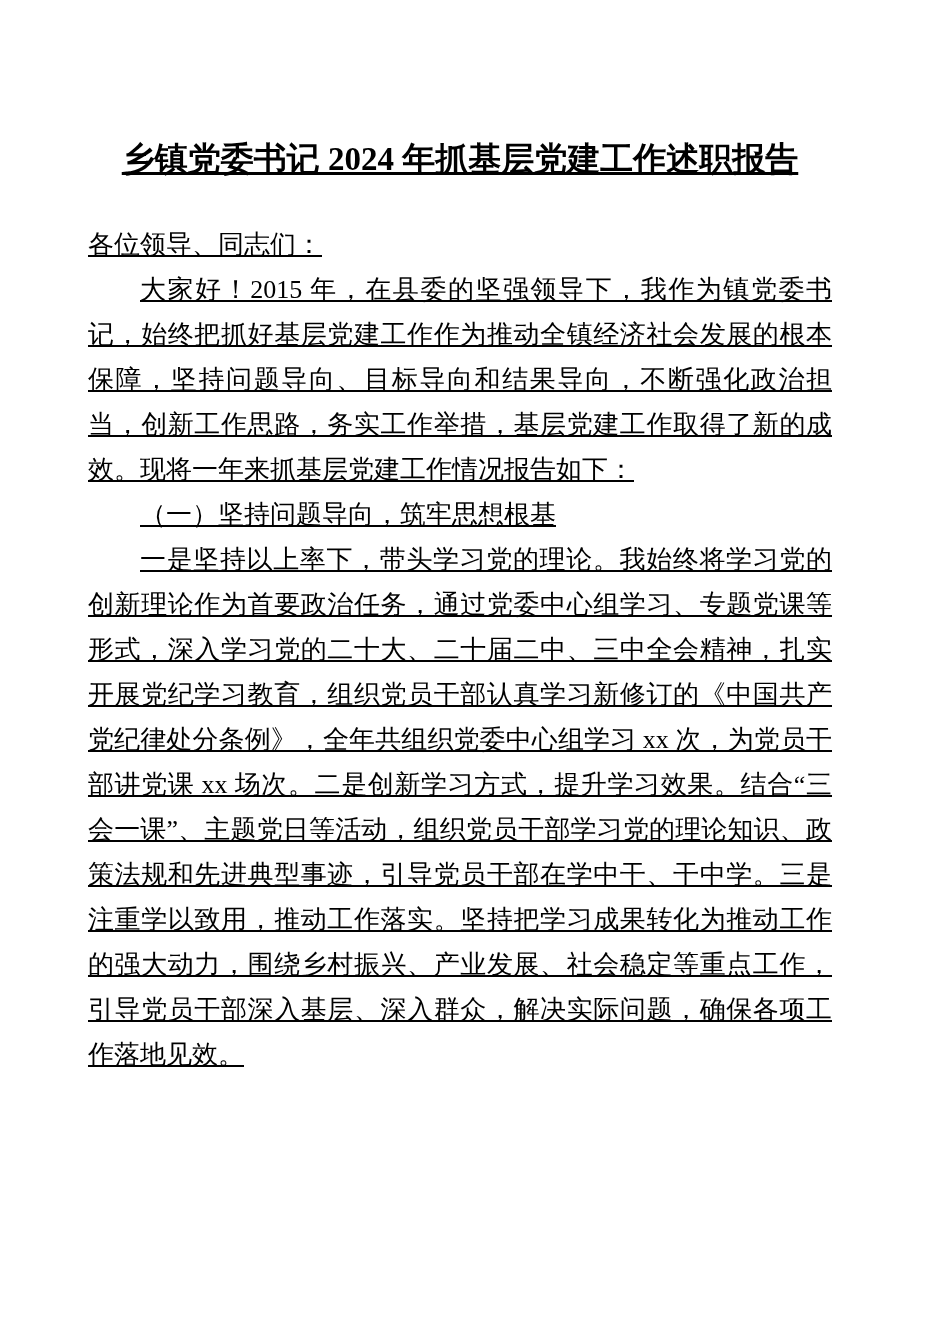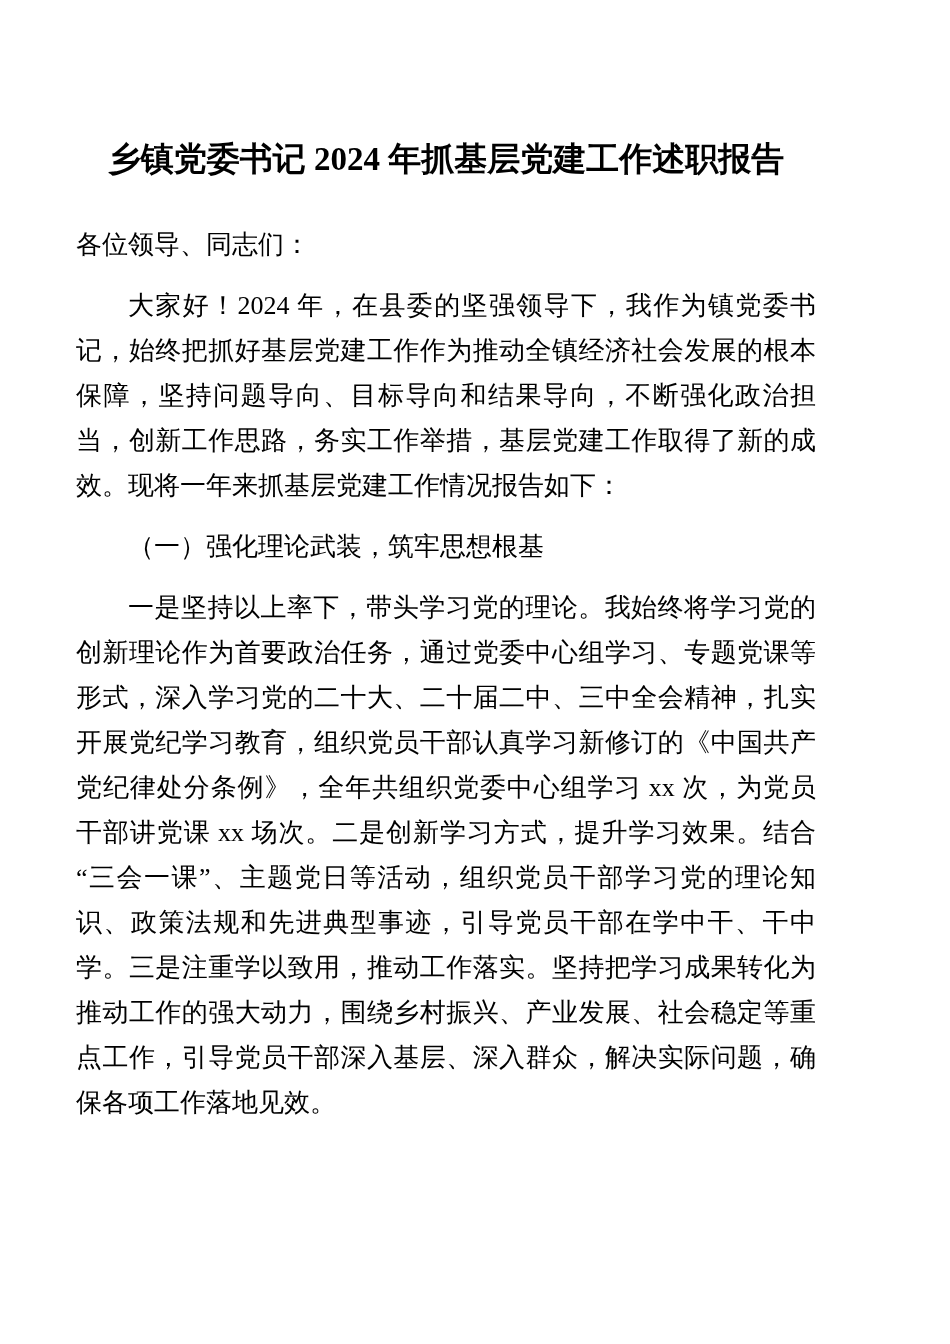--- a/index.html
+++ b/index.html
@@ -6,35 +6,36 @@
     margin: 0;
     padding: 0;
     background: #ffffff;
   }
   .page {
     position: relative;
     width: 950px;
     height: 1344px;
     box-sizing: border-box;
     background: #ffffff;
-    padding: 130px 118px 0 60px;
+    padding: 130px 118px 0 88px;
     color: #000000;
     font-family: "Liberation Serif", "DejaVu Serif", serif;
     overflow: hidden;
+    text-decoration: underline;
   }
   .doc-title {
     margin: 0 0 34px 0;
     font-size: 33px;
     font-weight: 700;
     line-height: 58px;
     text-align: center;
     font-family: "Liberation Serif", "DejaVu Serif", serif;
   }
   .para {
-    margin: 16px;
+    margin: 0;
     font-size: 26px;
     line-height: 45px;
     text-align: justify;
     text-justify: inter-ideograph;
     word-break: break-all;
   }
   .indent {
     text-indent: 2em;
   }
   .heading-black {
@@ -46,19 +47,19 @@
   }
 </style>
 </head>
 <body>
 
 <div class="page">
   <h1 class="doc-title">乡镇党委书记 2024 年抓基层党建工作述职报告</h1>
 
   <p class="para">各位领导、同志们：</p>
 
-  <p class="para indent">大家好！2024 年，在县委的坚强领导下，我作为镇党委书记，始终把抓好基层党建工作作为推动全镇经济社会发展的根本保障，坚持问题导向、目标导向和结果导向，不断强化政治担当，创新工作思路，务实工作举措，基层党建工作取得了新的成效。现将一年来抓基层党建工作情况报告如下：</p>
+  <p class="para indent">大家好！2015 年，在县委的坚强领导下，我作为镇党委书记，始终把抓好基层党建工作作为推动全镇经济社会发展的根本保障，坚持问题导向、目标导向和结果导向，不断强化政治担当，创新工作思路，务实工作举措，基层党建工作取得了新的成效。现将一年来抓基层党建工作情况报告如下：</p>
 
 
-  <p class="para indent heading-kai">（一）强化理论武装，筑牢思想根基</p>
+  <p class="para indent heading-kai">（一）坚持问题导向，筑牢思想根基</p>
 
   <p class="para indent">一是坚持以上率下，带头学习党的理论。我始终将学习党的创新理论作为首要政治任务，通过党委中心组学习、专题党课等形式，深入学习党的二十大、二十届二中、三中全会精神，扎实开展党纪学习教育，组织党员干部认真学习新修订的《中国共产党纪律处分条例》，全年共组织党委中心组学习 xx 次，为党员干部讲党课 xx 场次。二是创新学习方式，提升学习效果。结合“三会一课”、主题党日等活动，组织党员干部学习党的理论知识、政策法规和先进典型事迹，引导党员干部在学中干、干中学。三是注重学以致用，推动工作落实。坚持把学习成果转化为推动工作的强大动力，围绕乡村振兴、产业发展、社会稳定等重点工作，引导党员干部深入基层、深入群众，解决实际问题，确保各项工作落地见效。</p>
 </div>
 
 </body></html>

